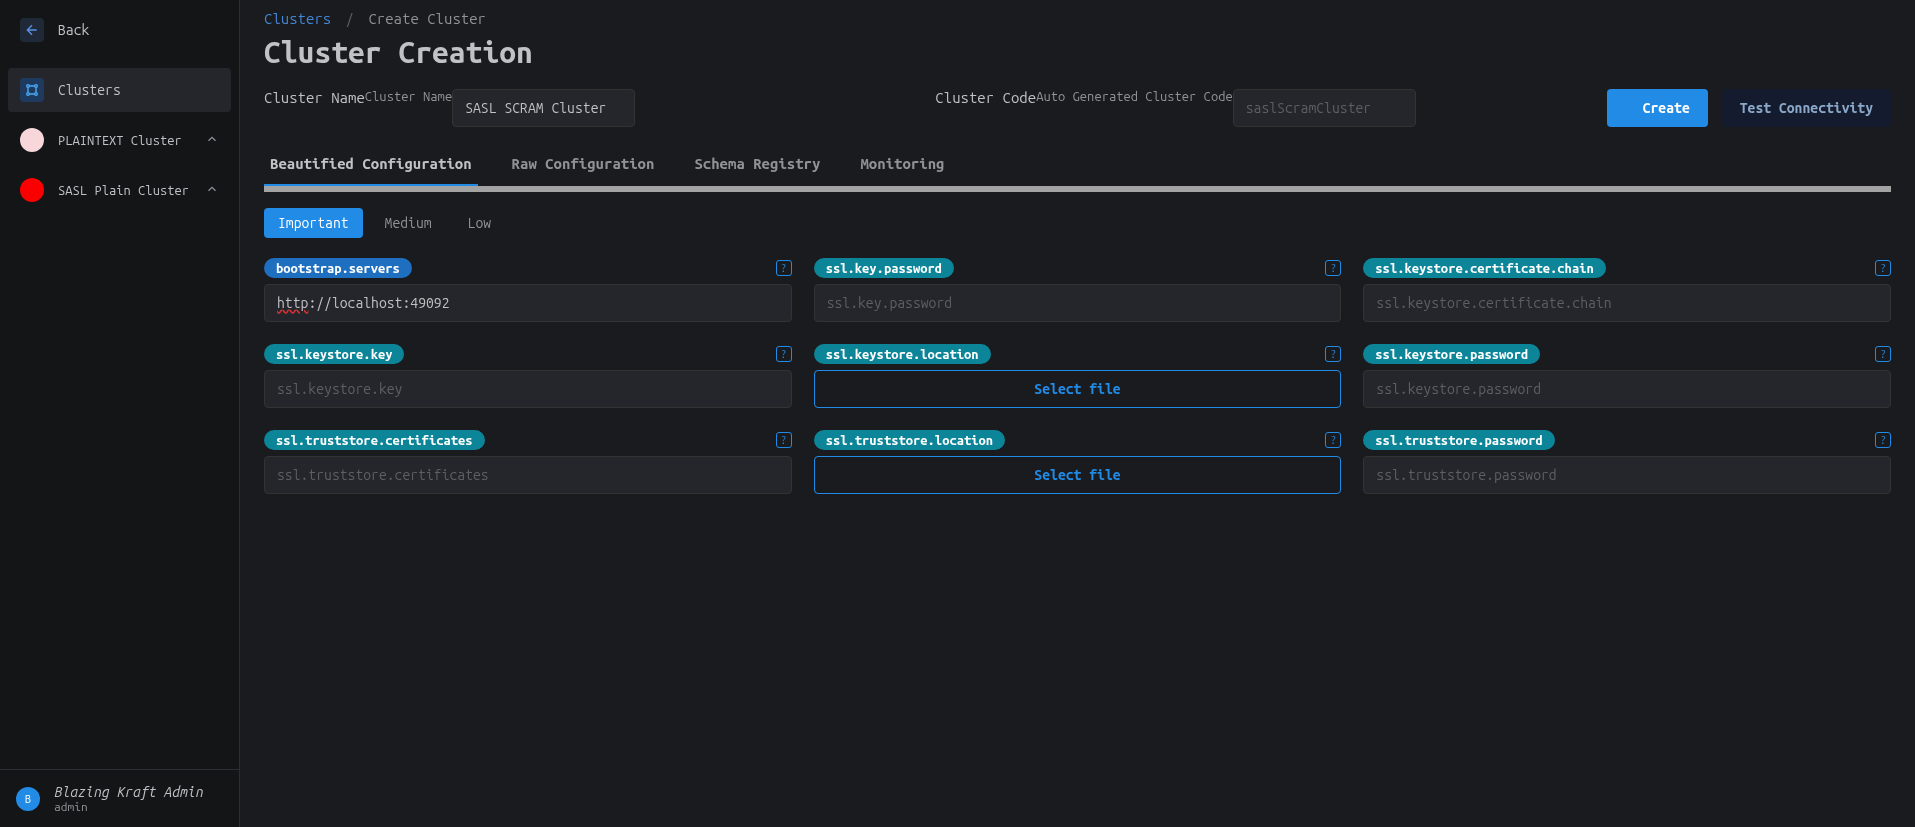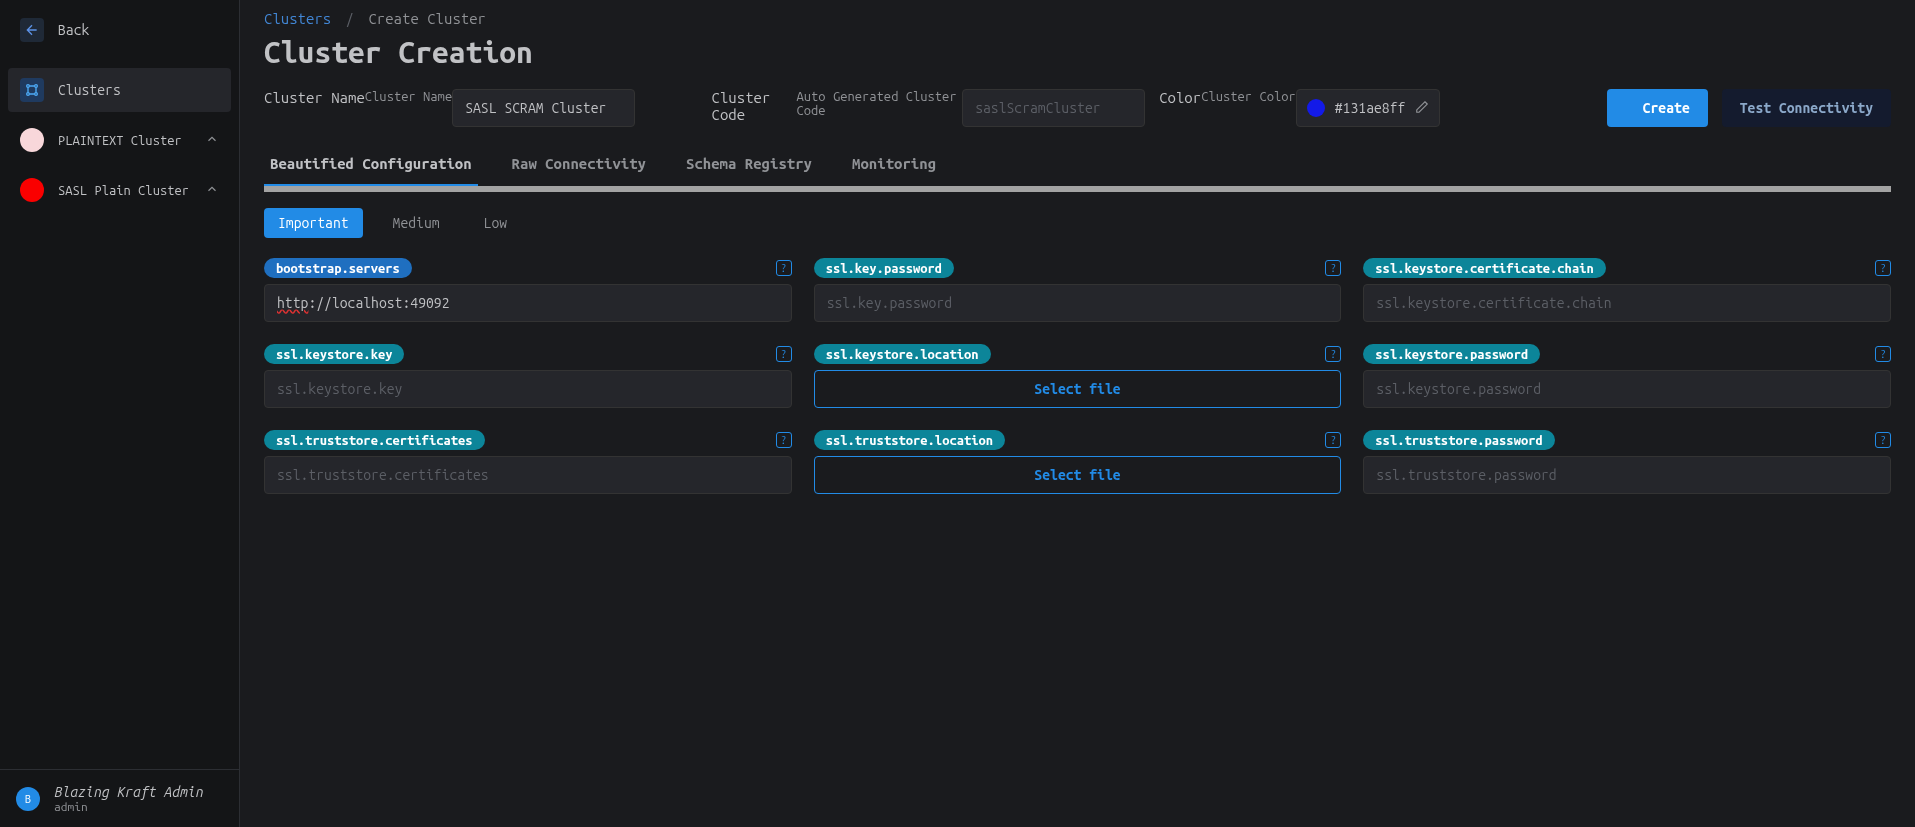--- a/index.html
+++ b/index.html
@@ -146,21 +146,21 @@
   padding: 10px 6px 12px 6px;
   color: #909296;
   cursor: pointer;
   font-size: 15px;
   font-weight: 700;
   border-bottom: 2px solid transparent;
 }
 .tab.active { color: #c1c2c5; border-bottom-color: #228be6; }
 
 
-.priority-row { display: flex; gap: 16px; margin-bottom: 20px; }
+.priority-row { display: flex; gap: 8px; margin-bottom: 20px; }
 .priority-pill {
   padding: 7px 14px;
   border-radius: 4px;
   cursor: pointer;
   color: #909296;
   font-size: 14px;
 }
 .priority-pill.active { background: #228be6; color: white; }
 
 
@@ -285,40 +285,27 @@
       <div class="form-group grow">
         <span class="form-label">Cluster Name</span>
         <span class="form-sublabel">Cluster Name</span>
         <input class="text-input" value="SASL SCRAM Cluster" style="">
       </div>
       <div class="form-group grow">
         <span class="form-label">Cluster Code</span>
         <span class="form-sublabel">Auto Generated Cluster Code</span>
         <input class="text-input" readonly="" placeholder="saslScramCluster" style="">
       </div>
-      <div class="form-group grow">
-        <span class="form-label">Color</span>
-        <span class="form-sublabel">Cluster Color</span>
-        <div class="color-input-wrap">
-          <span class="color-swatch" id="colorSwatch" style="background: rgb(19, 26, 232);"></span>
-          <span class="color-text">#131ae8ff</span>
-          <span class="edit-icon">
-            <svg width="14" height="14" viewBox="0 0 24 24" fill="none" stroke="currentColor" stroke-width="2">
-                <path d="M17 3l4 4L7 21H3v-4L17 3z"></path>
-              </svg>
-          </span>
-        </div>
-      </div>
       <button class="btn btn-primary">Create</button>
       <button class="btn btn-dark">Test Connectivity</button>
     </div>
 
     <div class="tabs" id="tabsRow">
         <div class="tab active">Beautified Configuration</div>
-        <div class="tab">Raw Connectivity</div>
+        <div class="tab">Raw Configuration</div>
         <div class="tab">Schema Registry</div>
         <div class="tab">Monitoring</div>
       </div>
 
     <div class="priority-row" id="priorityRow">
         <div class="priority-pill active">Important</div>
         <div class="priority-pill">Medium</div>
         <div class="priority-pill">Low</div>
       </div>
 

